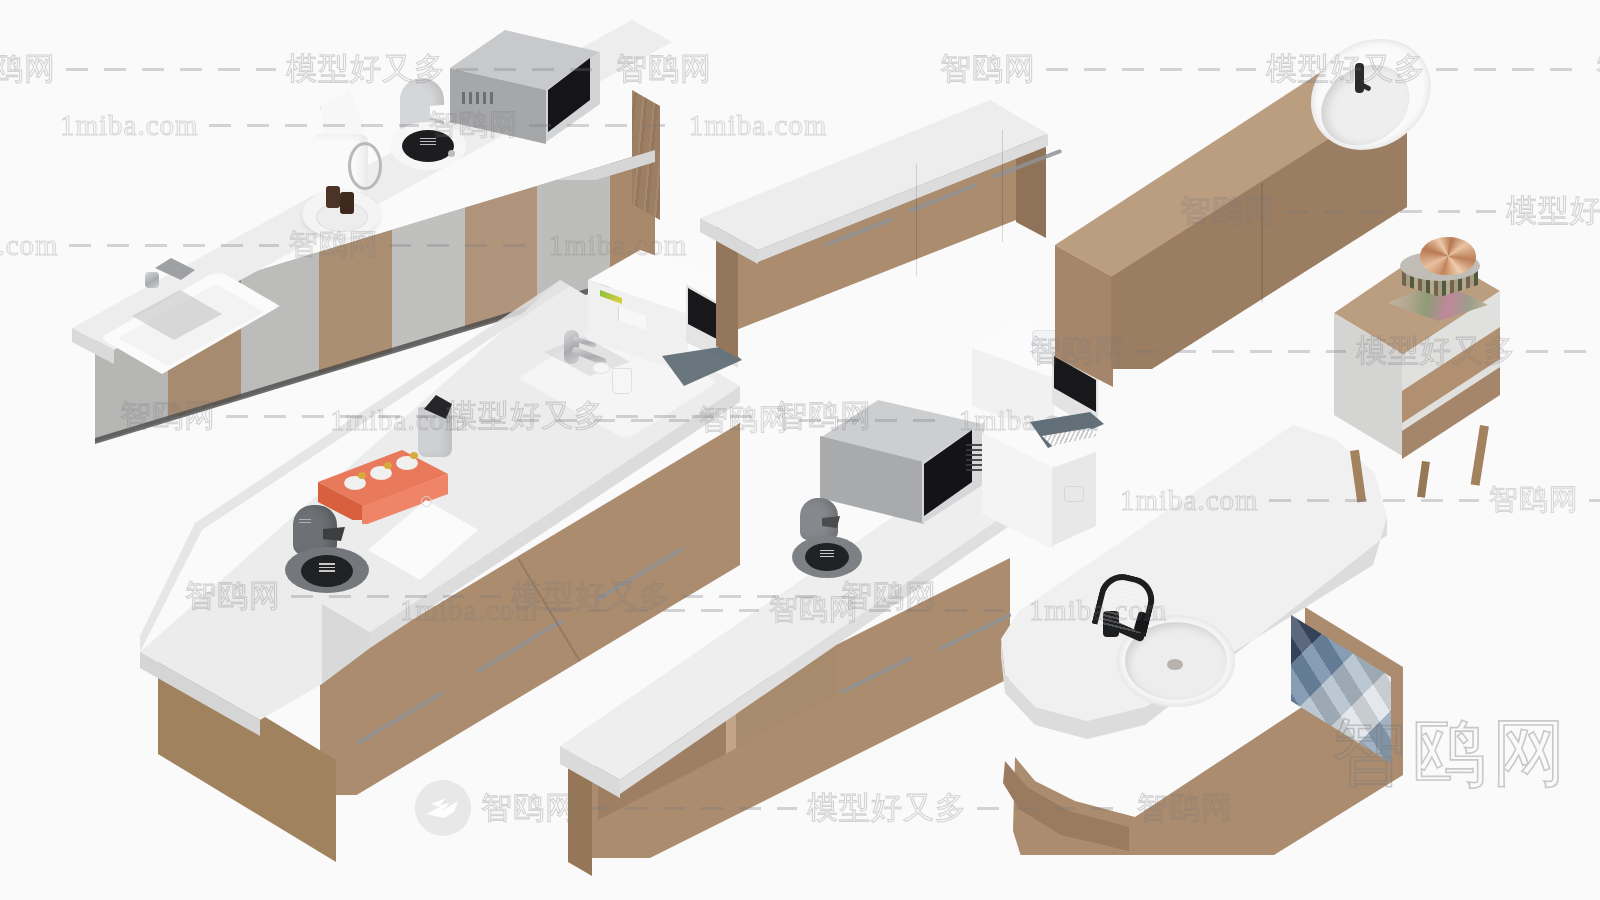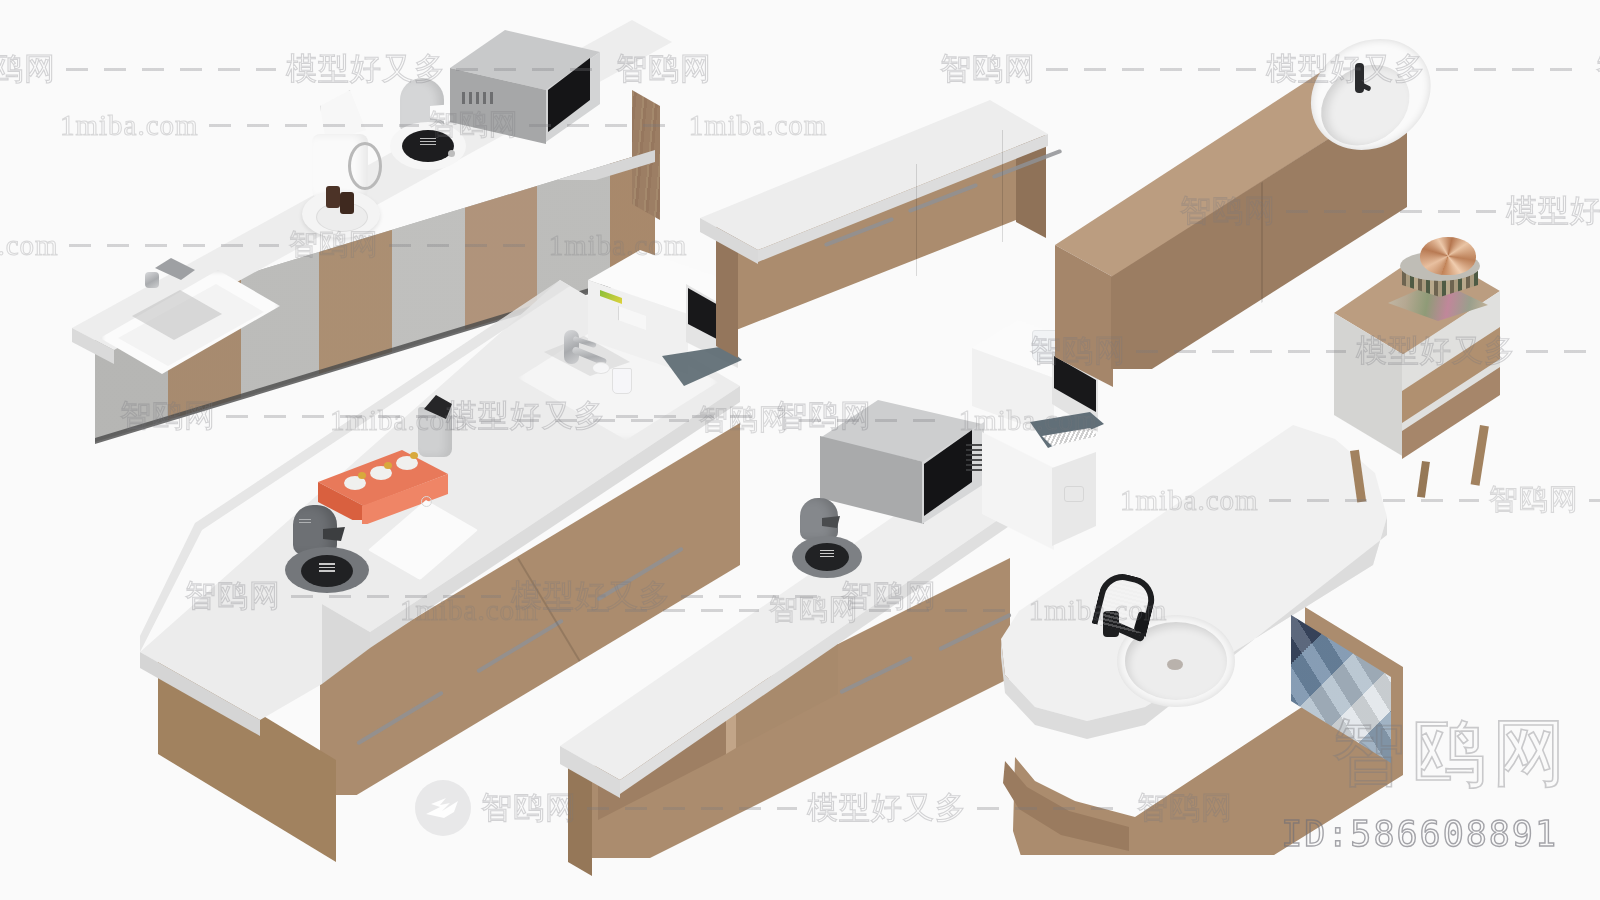--- a/index.html
+++ b/index.html
@@ -533,15 +533,14 @@
         </span>
         <span>智鸥网</span>
         <span class="wm-dash"></span>
         <span>模型好又多</span>
         <span class="wm-dash s"></span>
         <span>智鸥网</span>
       </div>
     </div>
 
   <div class="wm-big">智鸥网</div>
-  <div class="wm-id">ID:586608891</div>
 
 </div>
 
 </body></html>

